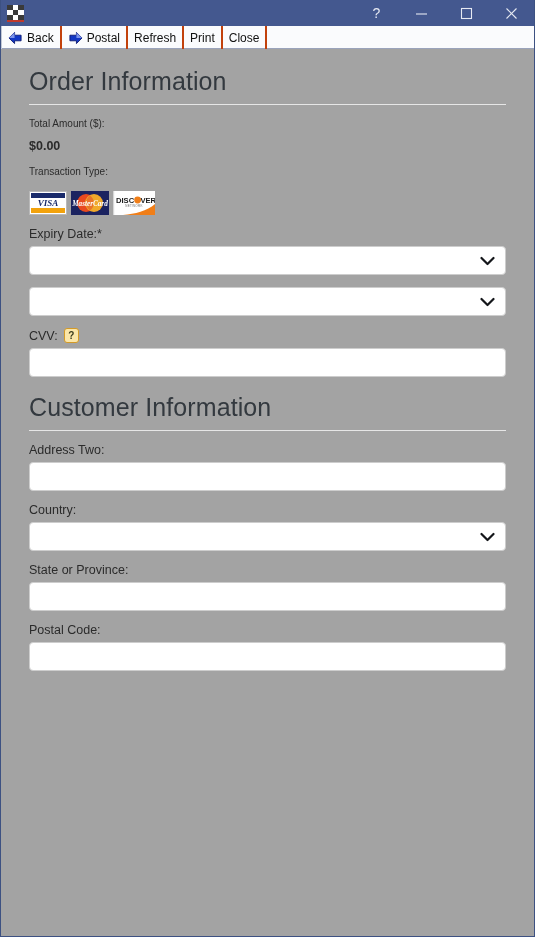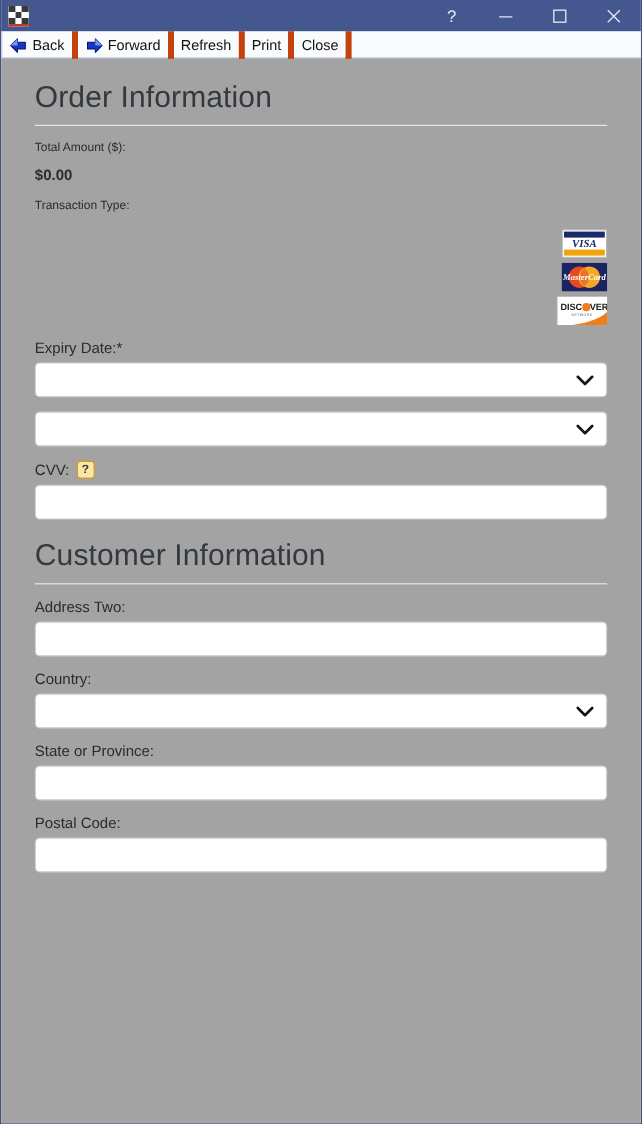--- a/index.html
+++ b/index.html
@@ -71,21 +71,21 @@
     align-items: stretch;
     flex: 0 0 auto;
     font-size: 12px;
     color: #111111;
   }
   .tbar-item {
     display: flex;
     align-items: center;
     gap: 4px;
     padding: 12px 6px;
-    border-right: 5px solid #c2410c;
+    border-right: 2px solid #c2410c;
     white-space: nowrap;
     user-select: none;
   }
   .tbar-item:first-child { border-left: 1px solid #c2c8d6; }
   .tbar-rest { flex: 1 1 auto; }
   .arrow-ico { width: 15px; height: 14px; display:block; }
 
   
   .content {
     flex: 1 1 auto;
@@ -169,21 +169,20 @@
     display: inline-block;
   }
 
   
   .cards {
     display: flex;
     align-items: flex-end;
     gap: 4px;
     margin-top: 14px;
     margin-bottom: 2px;
-    flex-direction: column;
   }
   .card-logo { display: block; }
 </style>
 </head>
 <body>
 
 <div class="window">
 
   <div class="titlebar">
     <span class="app-icon">
@@ -223,21 +222,21 @@
         <polygon points="1,7.5 7,1.5 7,4.5 14,4.5 14,10.5 7,10.5 7,13.5" fill="#1237c4" stroke="#05126b" stroke-width="0.9" stroke-linejoin="round"></polygon>
         <polygon points="1,7.5 7,1.5 7,7.5" fill="#7b93ea"></polygon>
       </svg>
       <span>Back</span>
     </div>
     <div class="tbar-item">
       <svg class="arrow-ico" viewBox="0 0 16 15">
         <polygon points="15,7.5 9,1.5 9,4.5 2,4.5 2,10.5 9,10.5 9,13.5" fill="#1237c4" stroke="#05126b" stroke-width="0.9" stroke-linejoin="round"></polygon>
         <polygon points="15,7.5 9,1.5 9,7.5" fill="#7b93ea"></polygon>
       </svg>
-      <span>Forward</span>
+      <span>Postal</span>
     </div>
     <div class="tbar-item">
       <span>Refresh</span>
     </div>
     <div class="tbar-item">
       <span>Print</span>
     </div>
     <div class="tbar-item">
       <span>Close</span>
     </div>

